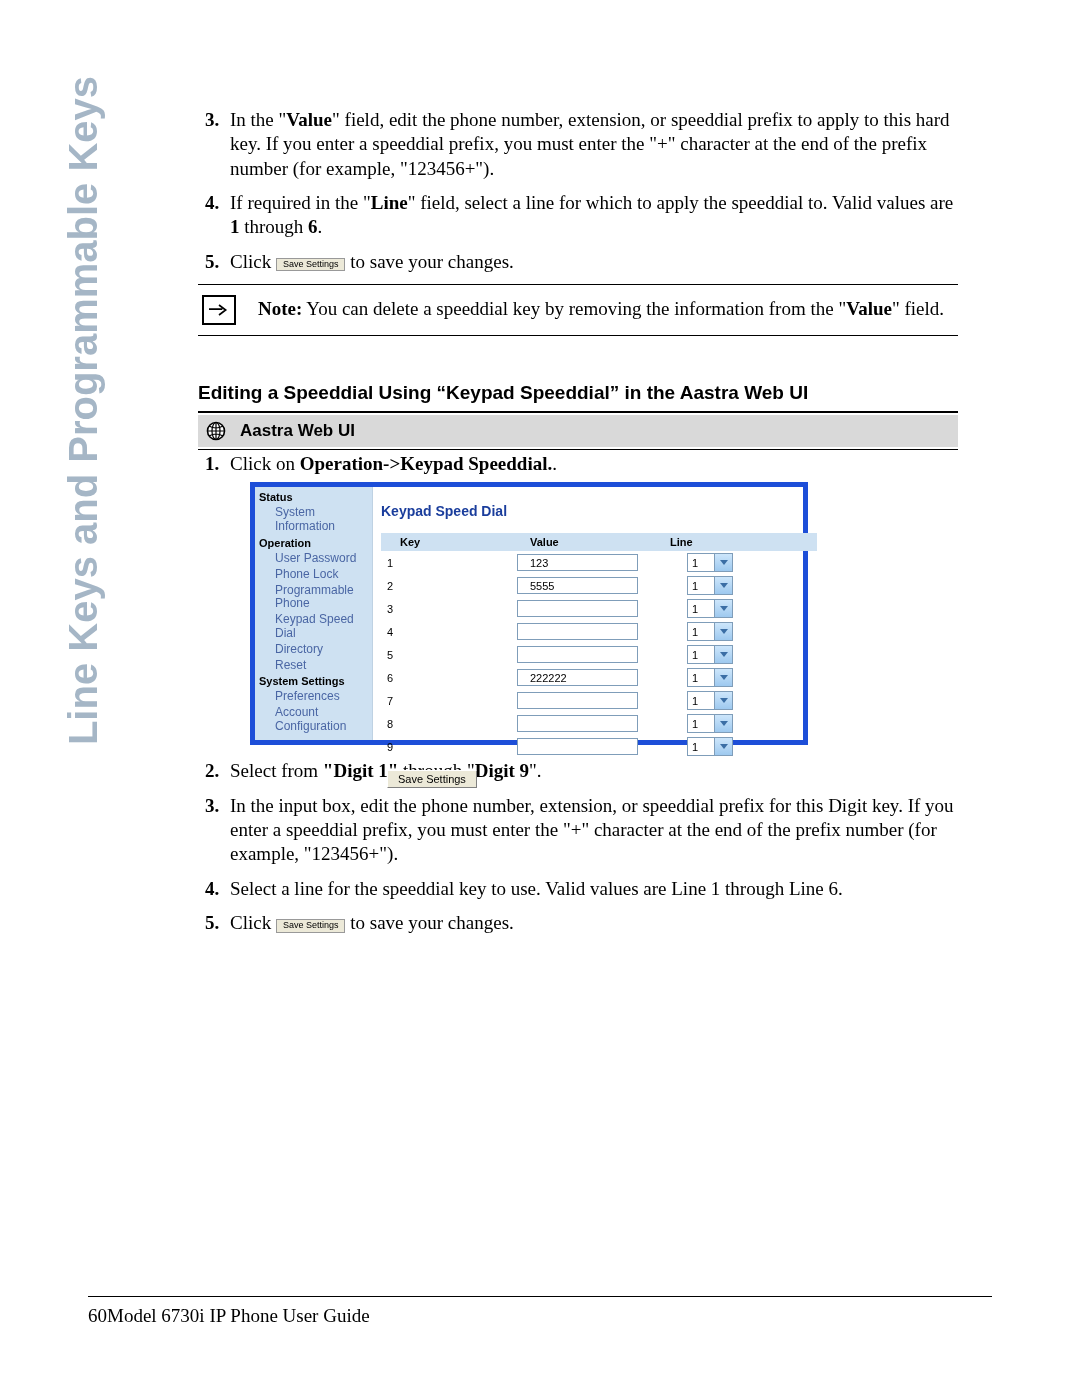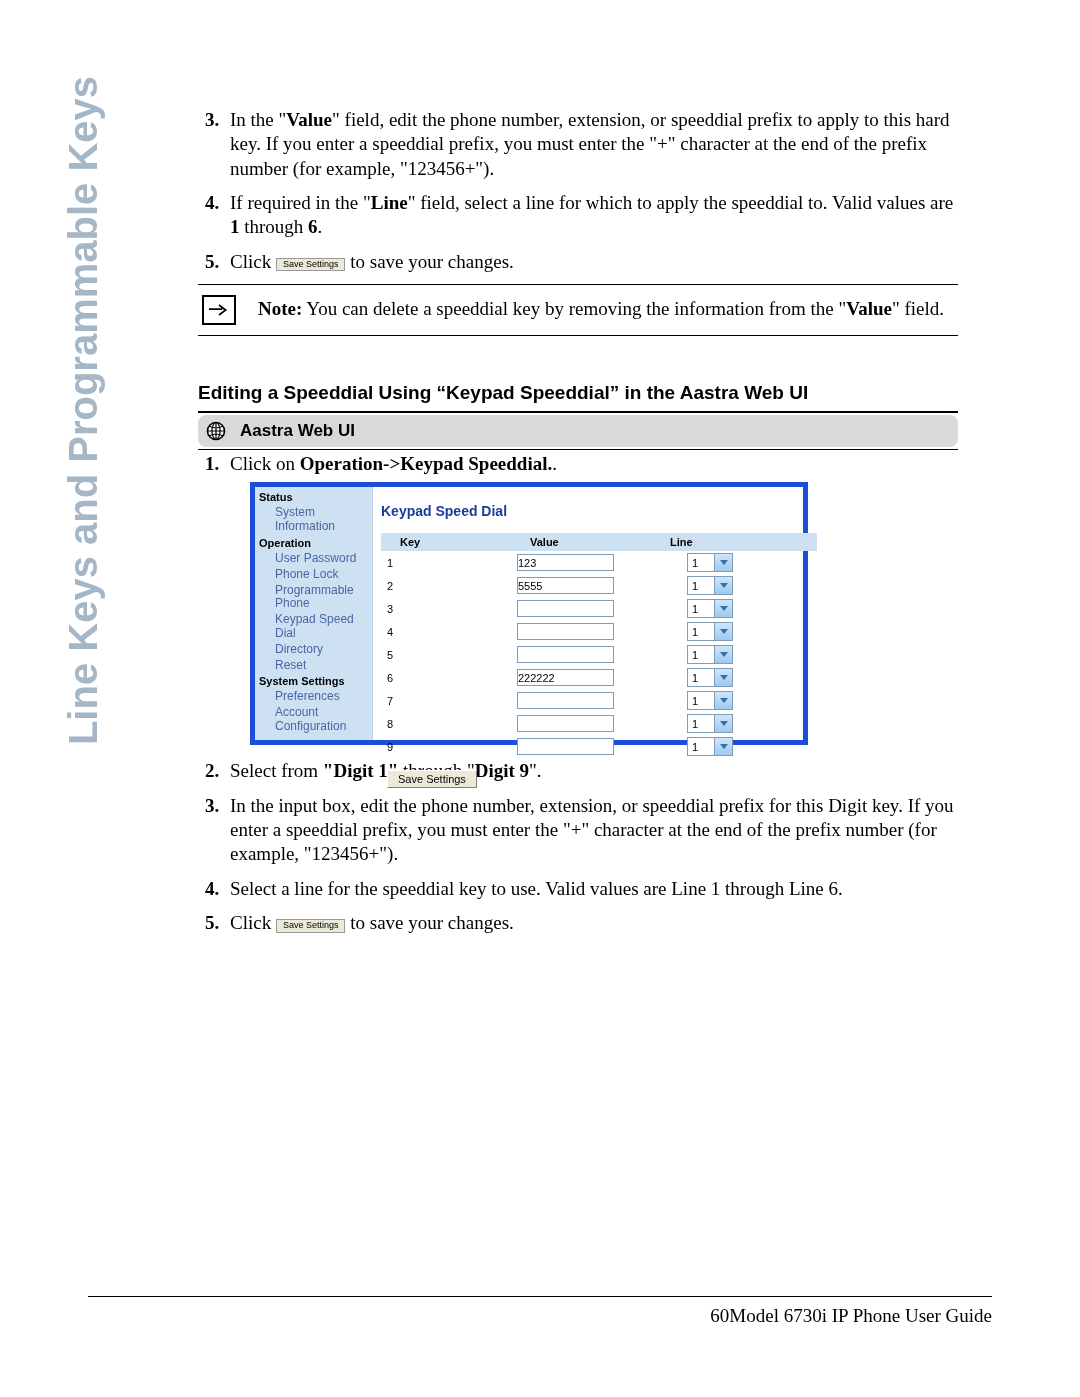--- a/index.html
+++ b/index.html
@@ -96,21 +96,20 @@
   .hr-thin { border: 0; border-top: 1px solid #000; margin: 2px 0; }
   .hr-thick { border: 0; border-top: 2px solid #000; margin: 2px 0; }
   .ui-panel-head {
     background: #d9d9d9;
     font-family: Arial, Helvetica, sans-serif;
     font-weight: 700;
     font-size: 17px;
     padding: 5px 8px;
     display: flex;
     align-items: center;
-    border-radius: 8px;
   }
   .ui-panel-head .globe {
     width: 20px; height: 20px; margin-right: 14px;
   }
   .step-list-2 {
     margin: 0;
     padding-left: 26px;
   }
   .step-list-2 > li {
     margin-bottom: 10px;
@@ -181,21 +180,21 @@
     font-size: 11px;
     padding: 2px 0;
   }
   .webui-row .rk { width: 130px; padding-left: 6px; }
   .webui-row input.val {
     width: 95px;
     height: 15px;
     font-size: 11px;
     font-family: Arial, Helvetica, sans-serif;
     border: 1px solid #7f9db9;
-    padding: 0 0;
+    padding: 0 12px;
     box-sizing: content-box;
   }
   .line-select {
     display: inline-flex;
     border: 1px solid #7f9db9;
     height: 17px;
     margin-left: 30px;
     background: #fff;
     cursor: pointer;
   }
@@ -230,21 +229,21 @@
 
   .footer {
     position: absolute;
     left: 88px;
     right: 88px;
     bottom: 70px;
     font-size: 19px;
     border-top: 1px solid #000;
     padding-top: 8px;
     display: flex;
-    justify-content: flex-end;
+    justify-content: flex-start;
   }
 </style>
 </head>
 <body>
 
 <div class="page">
 
   <div class="side-tab">
     <div class="label">Line Keys and Programmable Keys</div>
   </div>

